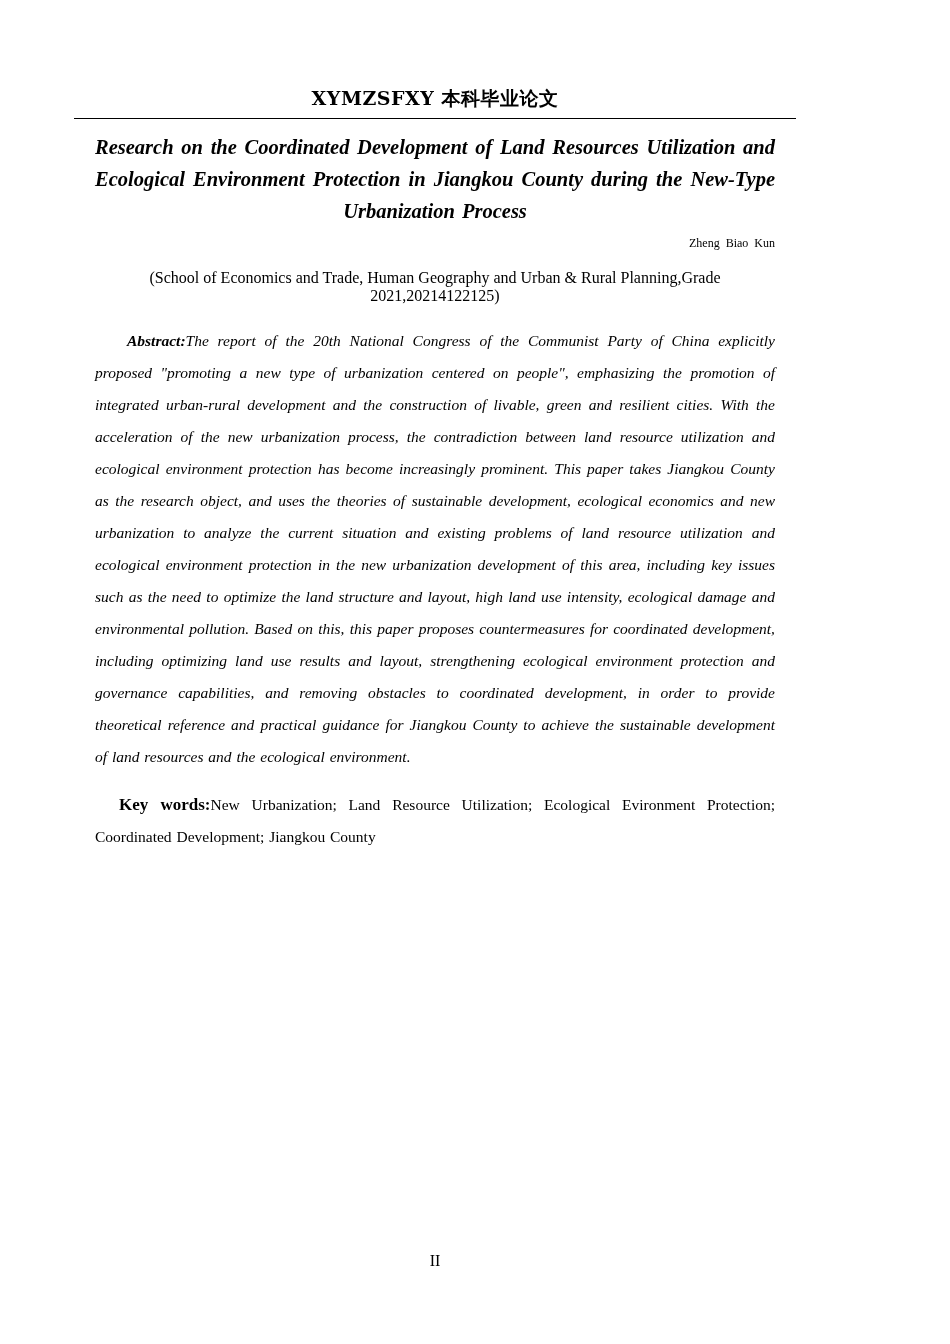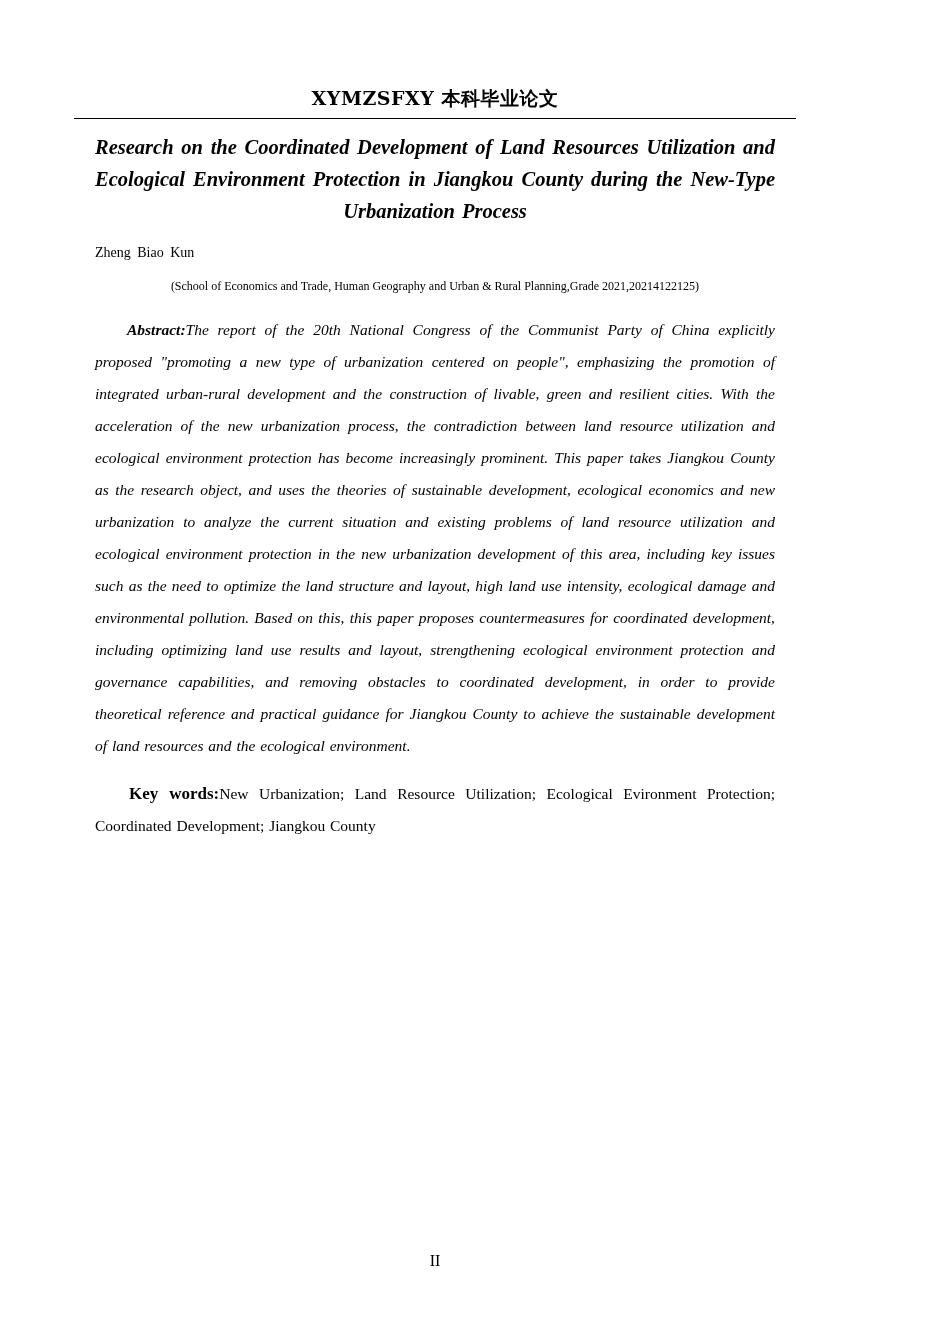--- a/index.html
+++ b/index.html
@@ -51,28 +51,28 @@
     font-weight: bold;
     font-size: 20.5px;
     line-height: 32px;
     text-align: justify;
     text-align-last: center;
     word-spacing: 2px;
     margin: 0 0 0 0;
     font-style: italic;
   }
   .author {
-    text-align: left;
-    font-size: 14px;
-    margin-top: 18px;
+    text-align: right;
+    font-size: 12px;
+    margin-top: 9px;
     word-spacing: 3px;
   }
   .affiliation {
     text-align: center;
-    font-size: 12px;
+    font-size: 16px;
     margin-top: 18px;
   }
   .abstract {
     margin-top: 20px;
     font-size: 15.5px;
     line-height: 32px;
     text-align: justify;
     text-justify: inter-word;
     word-spacing: 1px;
     font-style: italic;
@@ -84,21 +84,21 @@
   .keywords {
     margin-top: 2px;
     font-size: 15.5px;
     line-height: 32px;
     text-align: justify;
     word-spacing: 1px;
   }
   .keywords .lead {
     font-weight: bold;
     font-size: 17px;
-    margin-left: 34px;
+    margin-left: 24px;
   }
   .page-number {
     position: absolute;
     bottom: 74px;
     left: 0;
     width: 100%;
     text-align: center;
     font-size: 16px;
   }
 </style>

